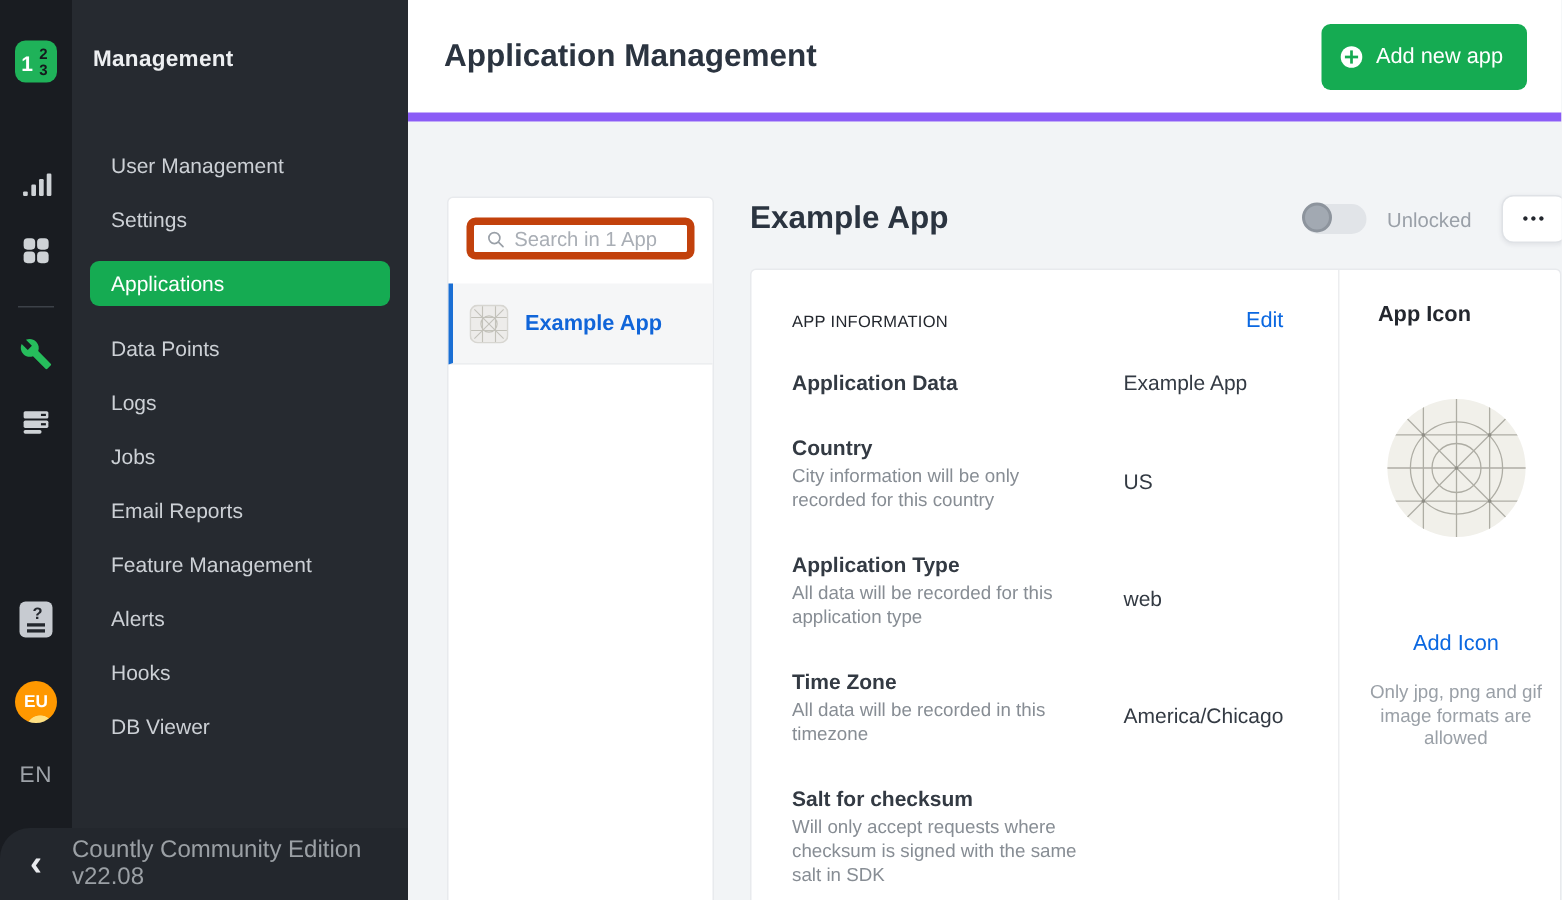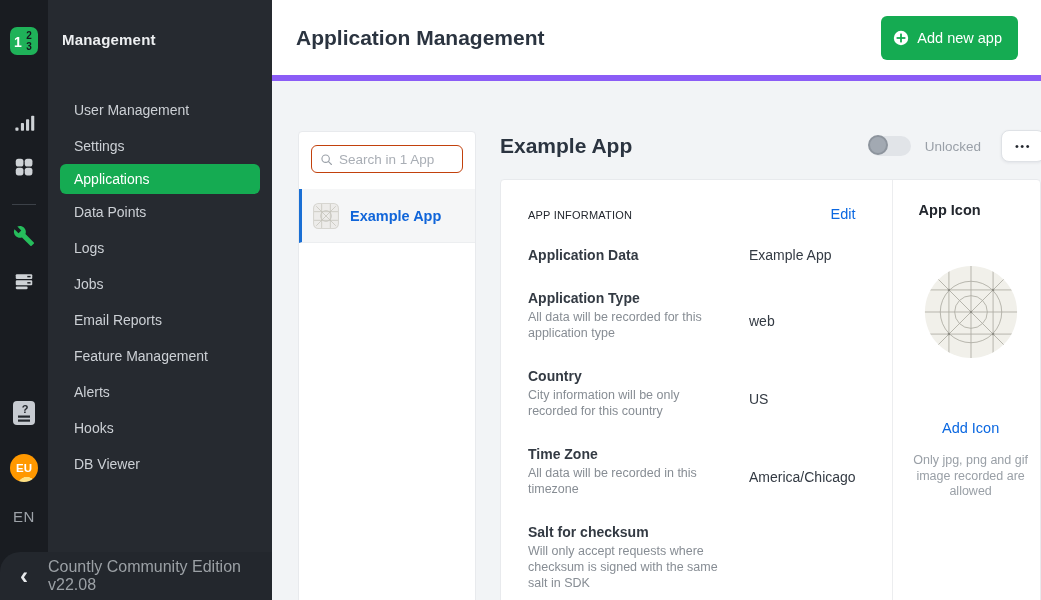--- a/index.html
+++ b/index.html
@@ -36,21 +36,21 @@
     position: absolute; top: 31px; left: 14px;
     color: #edeff1; font-size: 15px; font-weight: bold; letter-spacing: 0.2px;
   }
   .menu { position: absolute; top: 92px; left: 0; width: 224px; }
   .menu-item {
     height: 36px; display: flex; align-items: center; padding-left: 26px;
     font-size: 14px; color: #ccd0d5; cursor: pointer;
   }
   .menu-item.active {
     background: #15ab52; border-radius: 6px;
-    margin: 0 12px; height: 30px; padding-left: 14px; color: #ffffff;
+    margin: 10px 12px; height: 30px; padding-left: 14px; color: #ffffff;
   }
 
   
   .side-footer {
     position: absolute; left: 0; bottom: 0; width: 272px; height: 48px;
     background: #23272d; border-top-left-radius: 20px; z-index: 3;
     display: flex; align-items: center;
   }
   .collapse-btn {
     width: 48px; text-align: center; color: #e8eaed;
@@ -71,21 +71,21 @@
     font-family: inherit; font-size: 14.5px; display: flex; align-items: center; gap: 8px;
     padding: 0 16px 0 12px; cursor: pointer;
   }
 
   
   .app-list-card {
     position: absolute; left: 298px; top: 131px; width: 178px; height: 480px;
     background: #fff; border: 1px solid #e8eaed; border-radius: 4px 4px 0 0;
   }
   .search-box {
-    margin: 13px 12px 0; height: 28px; border: 1px solid #c2410c; border-radius: 6px;
+    margin: 13px 12px 0; height: 28px; border: 5px solid #c2410c; border-radius: 6px;
     display: flex; align-items: center; padding: 0 8px; gap: 6px; background: #fff;
   }
   .search-box input {
     border: 0; outline: 0; width: 100%; font-family: inherit;
     font-size: 13.5px; color: #333a43; background: transparent;
   }
   .search-box input::placeholder { color: #a9aeb5; }
   .app-row {
     margin-top: 16px; height: 54px; display: flex; align-items: center; gap: 11px;
     padding-left: 11px; background: #f5f6f7;
@@ -277,32 +277,32 @@
 
     <div class="field">
       <div class="fl">
         <div class="flabel">Application Data</div>
       </div>
       <div class="fvalue">Example App</div>
     </div>
 
     <div class="field has-desc">
       <div class="fl">
+        <div class="flabel">Country</div>
+        <div class="fdesc">City information will be only recorded for this country</div>
+      </div>
+      <div class="fvalue">US</div>
+    </div>
+
+    <div class="field has-desc">
+      <div class="fl">
         <div class="flabel">Application Type</div>
         <div class="fdesc">All data will be recorded for this application type</div>
       </div>
       <div class="fvalue">web</div>
-    </div>
-
-    <div class="field has-desc">
-      <div class="fl">
-        <div class="flabel">Country</div>
-        <div class="fdesc">City information will be only recorded for this country</div>
-      </div>
-      <div class="fvalue">US</div>
     </div>
 
     <div class="field has-desc">
       <div class="fl">
         <div class="flabel">Time Zone</div>
         <div class="fdesc">All data will be recorded in this timezone</div>
       </div>
       <div class="fvalue">America/Chicago</div>
     </div>
 
@@ -338,15 +338,15 @@
       </g>
       <g fill="#8f8e86">
         <circle cx="27" cy="27" r="1.3"></circle>
           <circle cx="73" cy="27" r="1.3"></circle>
         <circle cx="27" cy="73" r="1.3"></circle>
           <circle cx="73" cy="73" r="1.3"></circle>
         <circle cx="50" cy="50" r="1.3"></circle>
       </g>
     </svg>
     <a class="link add-icon-link">Add Icon</a>
-    <div class="icon-hint">Only jpg, png and gif image recorded are allowed</div>
+    <div class="icon-hint">Only jpg, png and gif image formats are allowed</div>
   </div>
 </div>
 
 </body></html>

